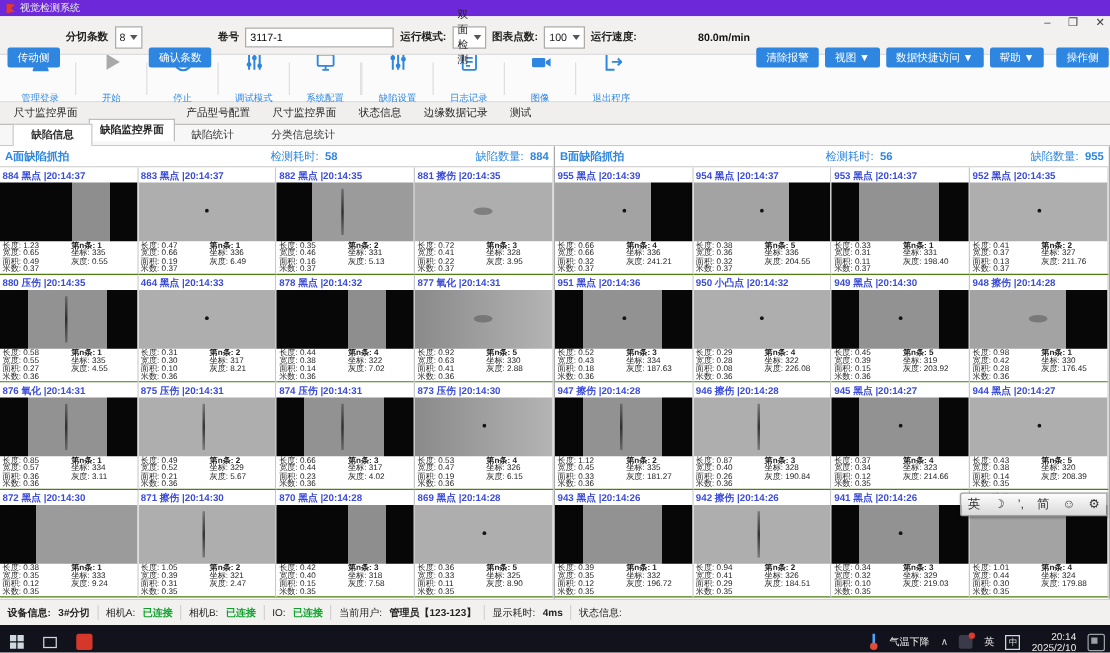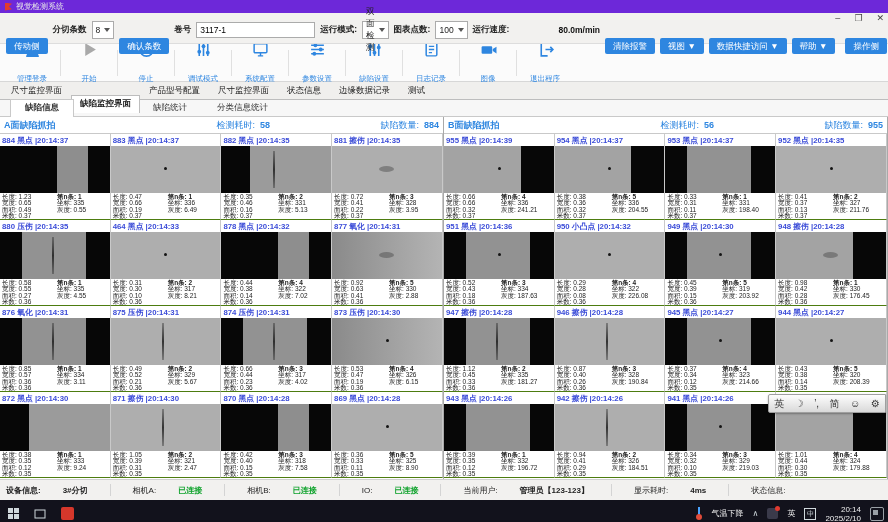--- a/index.html
+++ b/index.html
@@ -65,21 +65,21 @@
   .cdt{height:26px;display:flex;padding:1px 2px 0;font-size:6.5px;line-height:6.4px;color:#222;}
   .c1{width:52%;}
   .c2{width:48%;}
   .c2 .bb{font-weight:bold;}
 
   
   .imebar{position:absolute;left:768px;top:394px;width:116px;height:17px;background:linear-gradient(#fdfdfd,#d9d9d9);border:1px solid #9f9f9f;border-radius:2px 0 0 2px;display:flex;align-items:center;justify-content:space-around;font-size:10px;color:#333;box-shadow:0 1px 2px rgba(0,0,0,.3);z-index:5;}
   .imebar span{line-height:10px;}
 
   
-  .statusbar{height:20px;background:#f2f1ef;border-top:1px solid #cfcfcf;display:flex;align-items:center;gap:22px;padding:0 6px;font-size:8px;color:#222;}
+  .statusbar{height:20px;background:#f2f1ef;border-top:1px solid #cfcfcf;display:flex;align-items:center;gap:6px;padding:0 6px;font-size:8px;color:#222;}
   .statusbar .sb-label{font-weight:bold;}
   .statusbar .ok{color:#0ea22b;font-weight:bold;}
   .sb-sep{width:1px;height:12px;background:#d4d4d4;}
 
   
   .taskbar{height:27px;background:#12121c;display:flex;align-items:center;padding:0 4px;color:#eee;}
   .tk-left{display:flex;align-items:center;gap:14px;padding-left:4px;}
   .startico{display:grid;grid-template-columns:5px 5px;grid-template-rows:5px 5px;gap:1px;}
   .startico i{background:#cfd8dc;}
   .tk-ico{width:14px;height:14px;display:flex;align-items:center;justify-content:center;}
@@ -179,29 +179,20 @@
       </div>
       <i class="rdv"></i>
       <div class="rbtn">
         <div class="ric"><svg viewBox="0 0 16 16">
             <rect x="2" y="2.5" width="12" height="8.5" rx="1" fill="none" stroke="#2e86e0" stroke-width="1.4"></rect>
             <path d="M5.5 14h5M8 11v3" stroke="#2e86e0" stroke-width="1.4" fill="none"></path>
           </svg></div>
         <div class="rlb">系统配置</div>
       </div>
       <i class="rdv"></i>
-      <div class="rbtn">
-        <div class="ric"><svg viewBox="0 0 16 16">
-            <path d="M2 4h12M2 8h12M2 12h12" stroke="#2e86e0" stroke-width="1.5" fill="none"></path>
-            <circle cx="6" cy="4" r="1.8" fill="#2e86e0"></circle>
-            <circle cx="11" cy="8" r="1.8" fill="#2e86e0"></circle>
-            <circle cx="5" cy="12" r="1.8" fill="#2e86e0"></circle>
-          </svg></div>
-        <div class="rlb">参数设置</div>
-      </div>
       <i class="rdv"></i>
       <div class="rbtn">
         <div class="ric"><svg viewBox="0 0 16 16">
             <path d="M4 2v12M8 2v12M12 2v12" stroke="#2e86e0" stroke-width="1.5" fill="none"></path>
             <circle cx="4" cy="5" r="1.8" fill="#2e86e0"></circle>
             <circle cx="8" cy="11" r="1.8" fill="#2e86e0"></circle>
             <circle cx="12" cy="6" r="1.8" fill="#2e86e0"></circle>
           </svg></div>
         <div class="rlb">缺陷设置</div>
       </div>

